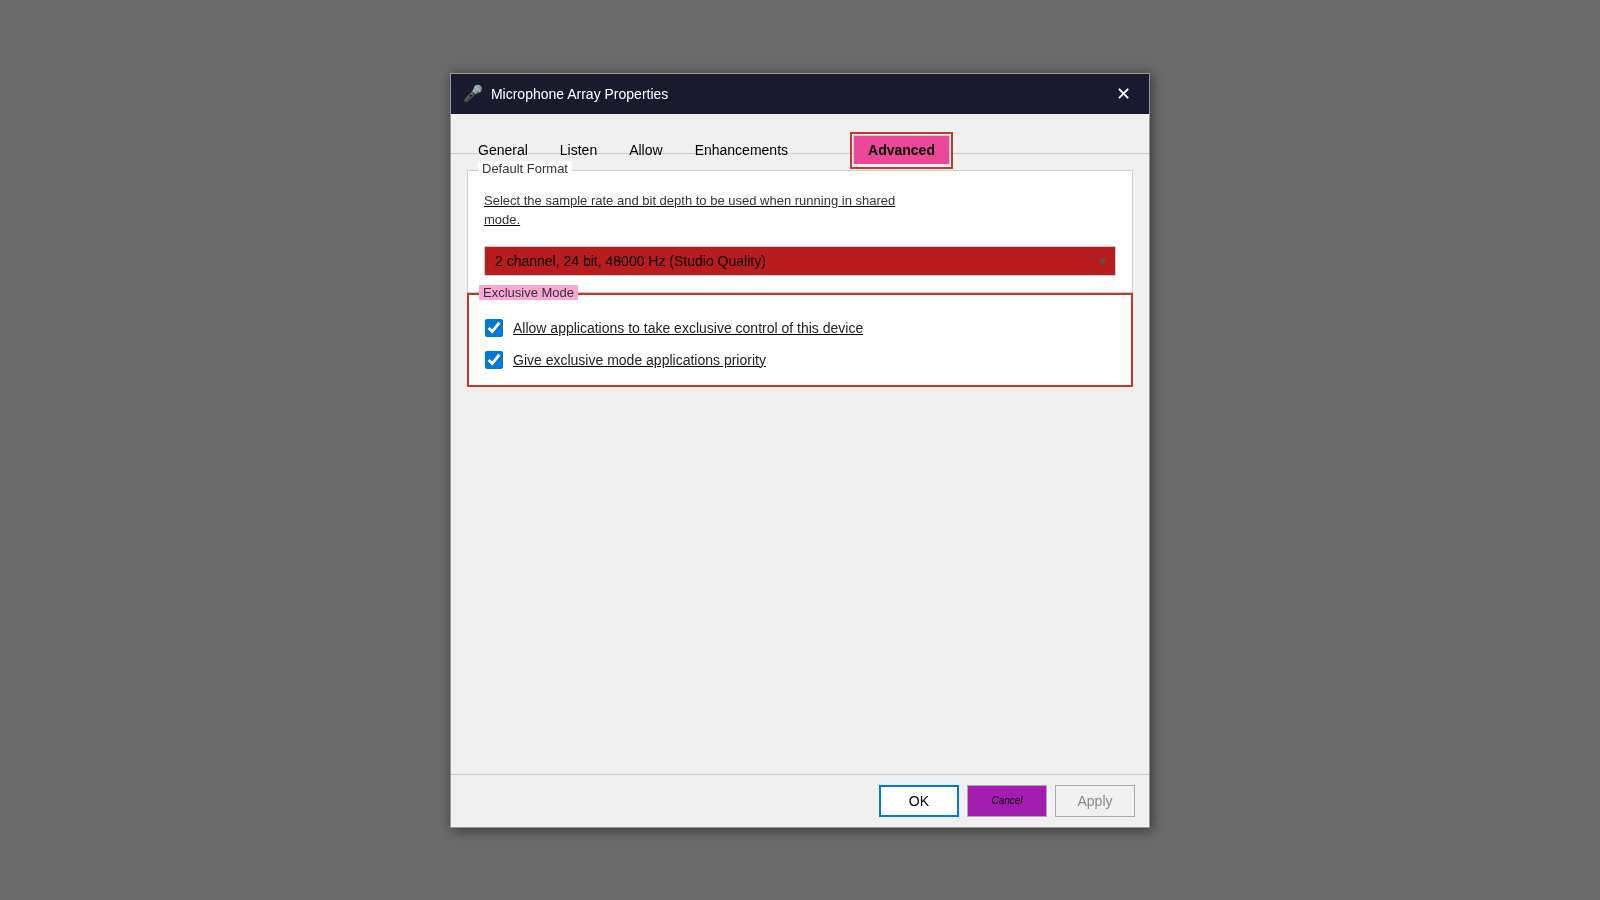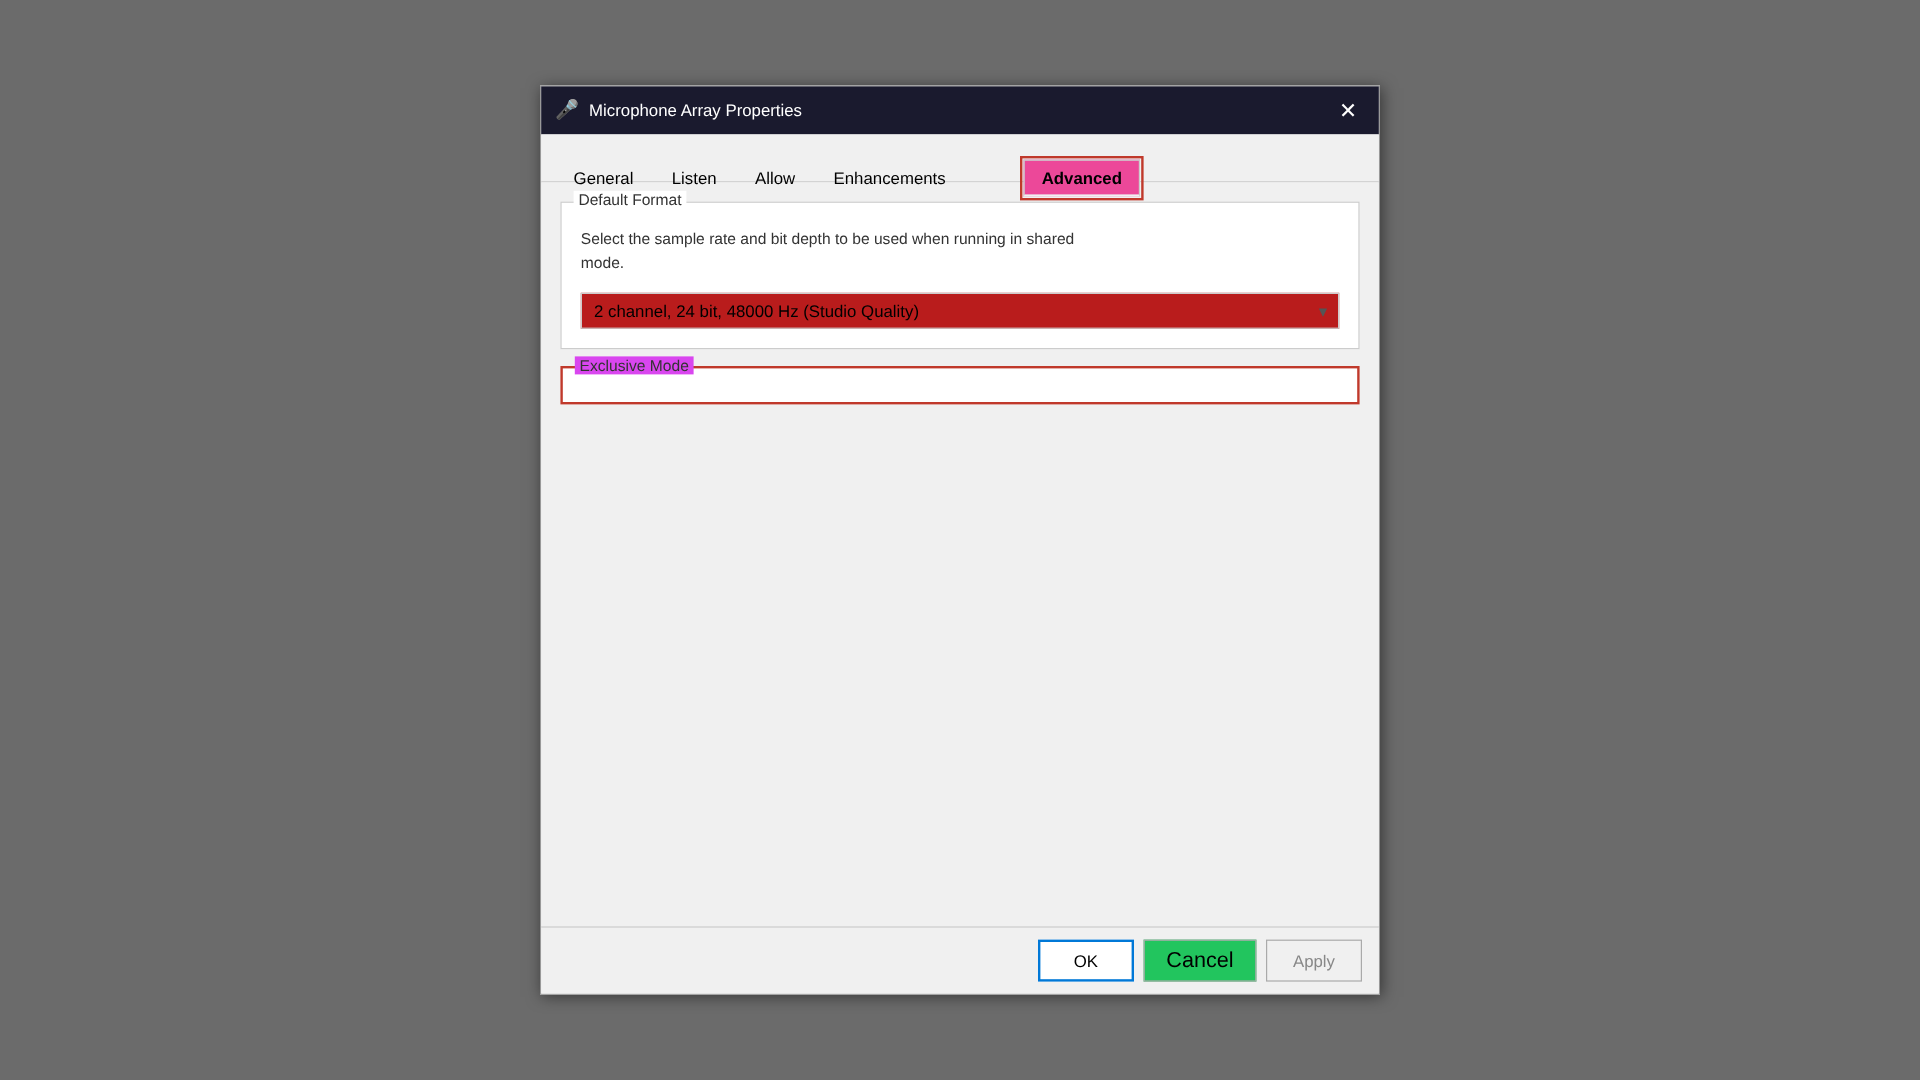--- a/index.html
+++ b/index.html
@@ -92,21 +92,21 @@
       z-index: 1;
       margin-left: 48px;
     }
 
     .content-area {
       padding: 16px;
       background: #f0f0f0;
       min-height: 620px;
       display: flex;
       flex-direction: column;
-      gap: 14px;
+      text-decoration: underline;
     }
 
     .section-box {
       background: white;
       border: 1px solid #ccc;
       padding: 12px 16px 16px 16px;
       position: relative;
     }
 
     .section-label {
@@ -157,21 +157,21 @@
       border: 2px solid #c0392b;
       background: white;
       padding: 12px 16px 16px 16px;
       position: relative;
     }
 
     .exclusive-mode-label {
       position: absolute;
       top: -10px;
       left: 10px;
-      background: #d946ef;
+      background: #f9a8d4;
       padding: 0 4px;
       font-size: 13px;
       color: #333;
     }
 
     .exclusive-mode-content {
       margin-top: 12px;
       display: flex;
       flex-direction: column;
       gap: 14px;
@@ -222,25 +222,26 @@
       background: white;
       border: 2px solid #0078d7;
       color: #000;
       font-size: 14px;
       cursor: pointer;
       min-width: 80px;
     }
 
     .btn-cancel {
       padding: 6px 18px;
-      background: #22c55e;
+      background: #a21caf;
       border: 1px solid #aaa;
-      font-size: 18px;
+      font-size: 10px;
       cursor: pointer;
       min-width: 80px;
+      font-style: italic;
     }
 
     .btn-apply {
       padding: 6px 18px;
       background: #f0f0f0;
       border: 1px solid #aaa;
       font-size: 14px;
       cursor: pointer;
       min-width: 80px;
       color: #888;
@@ -286,20 +287,30 @@
           <option>2 channel, 16 bit, 44100 Hz (CD Quality)</option>
           <option>2 channel, 16 bit, 48000 Hz (DVD Quality)</option>
           <option>2 channel, 24 bit, 44100 Hz (Studio Quality)</option>
           <option selected="">2 channel, 24 bit, 48000 Hz (Studio Quality)</option>
         </select>
       </div>
     </div>
 
     <div class="exclusive-mode-box">
       <span class="exclusive-mode-label">Exclusive Mode</span>
+      <div class="exclusive-mode-content">
+        <label class="checkbox-row">
+          <input type="checkbox" checked="" style="">
+          <span>Allow applications to take exclusive control of this device</span>
+        </label>
+        <label class="checkbox-row">
+          <input type="checkbox" checked="" style="">
+          <span>Give exclusive mode applications priority</span>
+        </label>
+      </div>
     </div>
 
     <div class="spacer"></div>
 
 
   </div>
 
   <div class="footer-buttons">
     <button class="btn-ok">OK</button>
     <button class="btn-cancel">Cancel</button>

